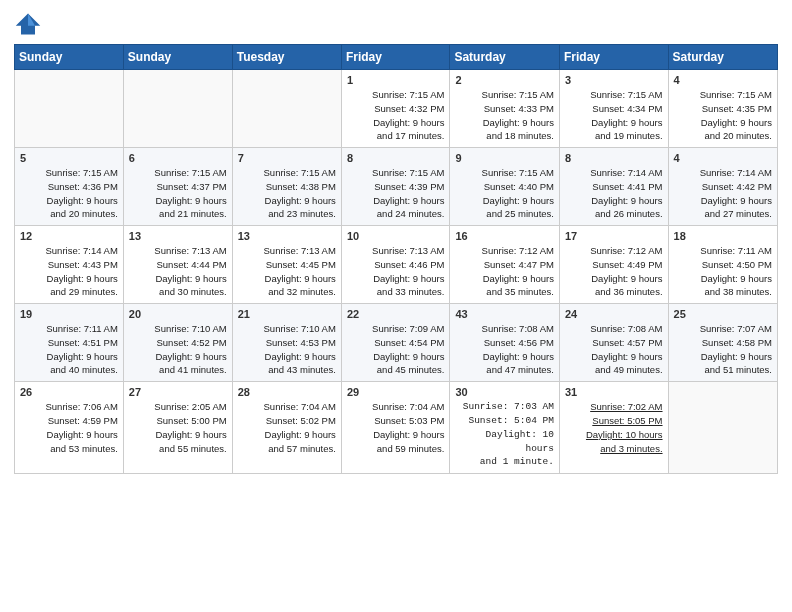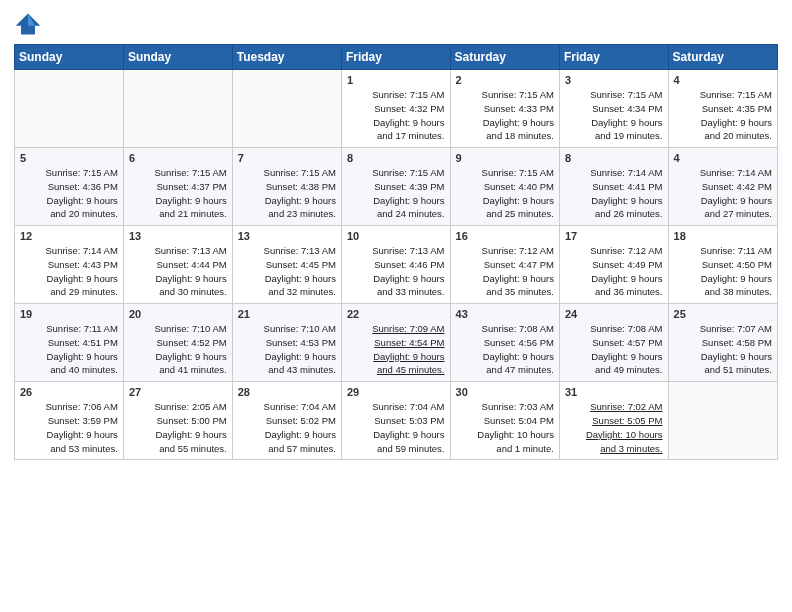--- a/index.html
+++ b/index.html
@@ -291,21 +291,21 @@
           </td>
           <td>
             <span class="day-number">21</span>
             <div class="day-info" style="white-space: pre-line;">Sunrise: 7:10 AM
 Sunset: 4:53 PM
 Daylight: 9 hours
 and 43 minutes.</div>
           </td>
           <td>
             <span class="day-number">22</span>
-            <div class="day-info" style="white-space: pre-line; text-decoration: underline;">Sunrise: 7:09 AM
+            <div class="day-info" style="white-space: pre-line;">Sunrise: 7:09 AM
 Sunset: 4:54 PM
 Daylight: 9 hours
 and 45 minutes.</div>
           </td>
           <td>
             <span class="day-number">43</span>
             <div class="day-info" style="white-space: pre-line;">Sunrise: 7:08 AM
 Sunset: 4:56 PM
 Daylight: 9 hours
 and 47 minutes.</div>
@@ -322,21 +322,21 @@
             <div class="day-info" style="white-space: pre-line;">Sunrise: 7:07 AM
 Sunset: 4:58 PM
 Daylight: 9 hours
 and 51 minutes.</div>
           </td>
         </tr>
         <tr>
           <td>
             <span class="day-number">26</span>
             <div class="day-info" style="white-space: pre-line;">Sunrise: 7:06 AM
-Sunset: 3:59 PM
+Sunset: 4:59 PM
 Daylight: 9 hours
 and 53 minutes.</div>
           </td>
           <td>
             <span class="day-number">27</span>
             <div class="day-info" style="white-space: pre-line;">Sunrise: 2:05 AM
 Sunset: 5:00 PM
 Daylight: 9 hours
 and 55 minutes.</div>
           </td>
@@ -349,21 +349,21 @@
           </td>
           <td>
             <span class="day-number">29</span>
             <div class="day-info" style="white-space: pre-line;">Sunrise: 7:04 AM
 Sunset: 5:03 PM
 Daylight: 9 hours
 and 59 minutes.</div>
           </td>
           <td>
             <span class="day-number">30</span>
-            <div class="day-info" style="white-space: pre-line;">Sunrise: 7:03 AM
+            <div class="day-info" style="white-space: pre-line; font-family: Liberation Mono, monospace;">Sunrise: 7:03 AM
 Sunset: 5:04 PM
 Daylight: 10 hours
 and 1 minute.</div>
           </td>
           <td>
             <span class="day-number">31</span>
             <div class="day-info" style="white-space: pre-line; text-decoration: underline;">Sunrise: 7:02 AM
 Sunset: 5:05 PM
 Daylight: 10 hours
 and 3 minutes.</div>

